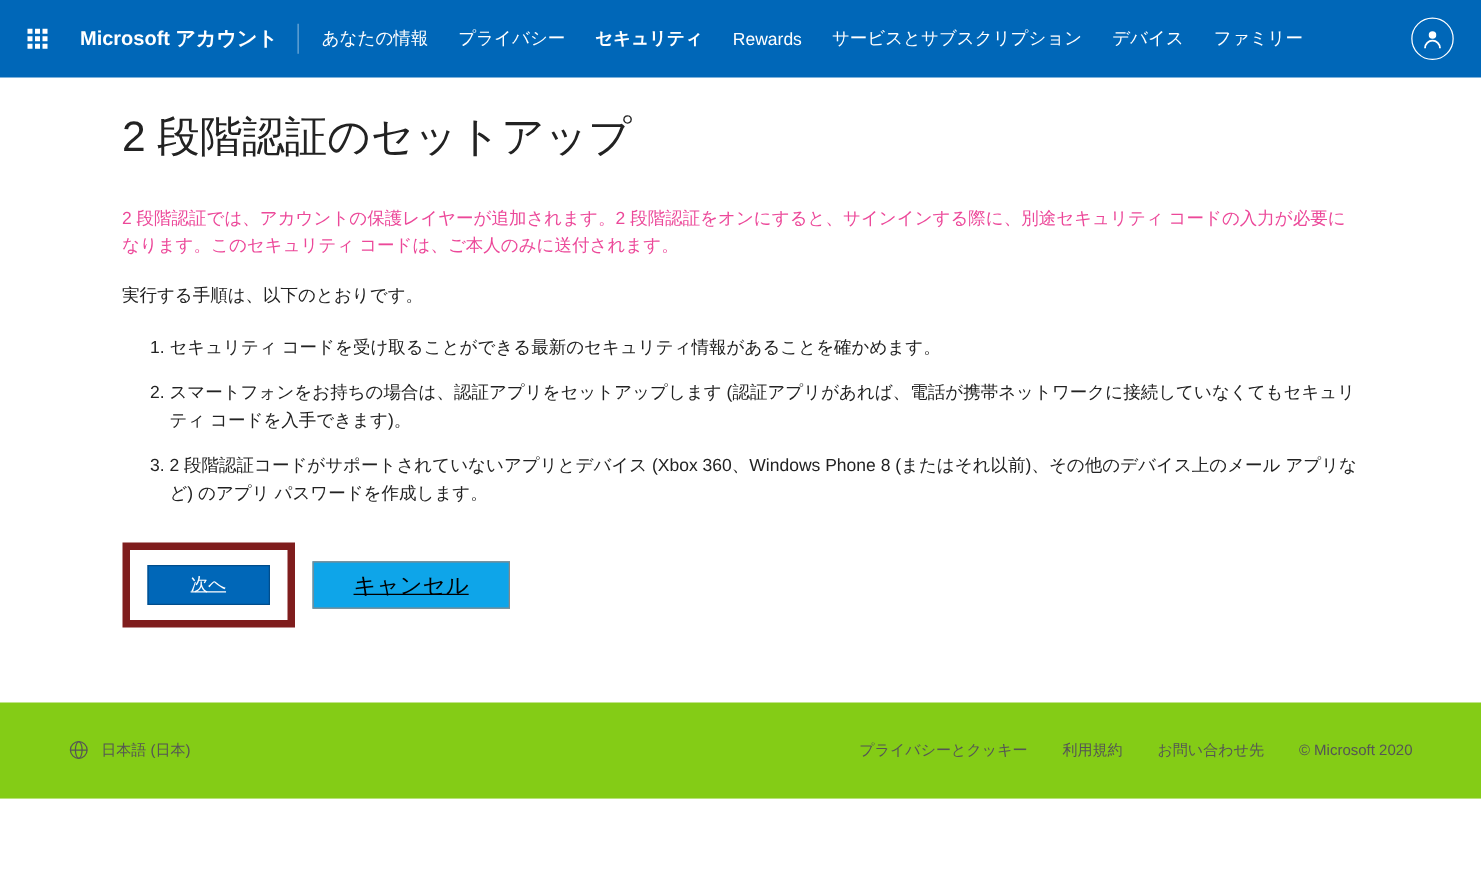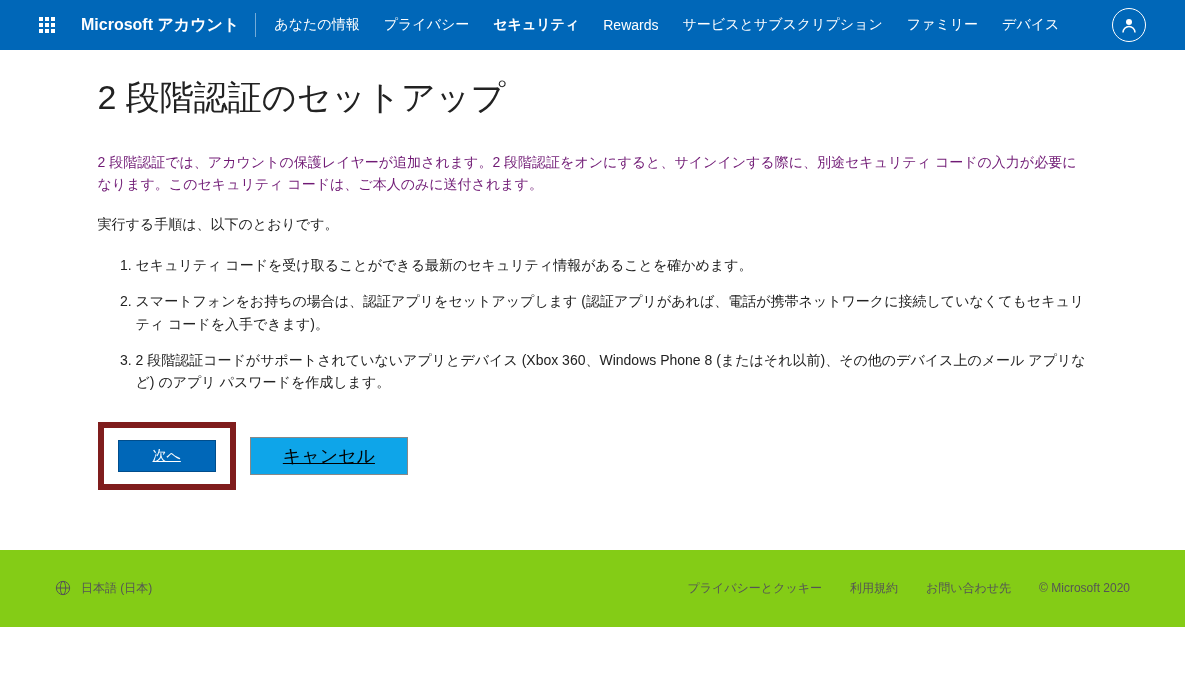--- a/index.html
+++ b/index.html
@@ -5,24 +5,24 @@
     * { margin: 0; padding: 0; box-sizing: border-box; }
     body {
       font-family: "Segoe UI", "Meiryo", "Yu Gothic", sans-serif;
       font-size: 14px;
       color: #333;
       background: #fff;
     }
     .navbar {
       background: #0067b8;
       color: #fff;
-      height: 50px;
-      display: flex;
-      align-items: center;
-      padding: 0 27px;
+      height: 62px;
+      display: flex;
+      align-items: center;
+      padding: 0 10px;
     }
     .waffle-btn {
       width: 40px;
       height: 40px;
       display: flex;
       align-items: center;
       justify-content: center;
       cursor: pointer;
       margin-right: 10px;
     }
@@ -88,21 +88,21 @@
     .page-title {
       font-size: 34px;
       font-weight: 400;
       margin-bottom: 30px;
       color: #222;
     }
     .desc {
       font-size: 14px;
       line-height: 1.6;
       margin-bottom: 20px;
-      color: #701a75;
+      color: #ec4899;
     }
     .steps-intro {
       font-size: 14px;
       margin-bottom: 20px;
       color: #222;
     }
     ol.steps {
       padding-left: 38px;
       margin-bottom: 28px;
     }
@@ -182,22 +182,22 @@
     </div>
   </div>
   <div class="brand">Microsoft アカウント</div>
   <div class="nav-divider"></div>
   <div class="nav-links">
     <a>あなたの情報</a>
     <a>プライバシー</a>
     <a class="active">セキュリティ</a>
     <a>Rewards</a>
     <a>サービスとサブスクリプション</a>
+    <a>デバイス</a>
     <a>ファミリー</a>
-    <a>デバイス</a>
   </div>
   <div class="spacer"></div>
   <div class="avatar">
     <svg width="18" height="18" viewBox="0 0 24 24">
       <circle cx="12" cy="8" r="4"></circle>
       <path d="M4 22c0-4.4 3.6-8 8-8s8 3.6 8 8" fill="none" stroke="#fff" stroke-width="2"></path>
     </svg>
   </div>
 </div>
 

